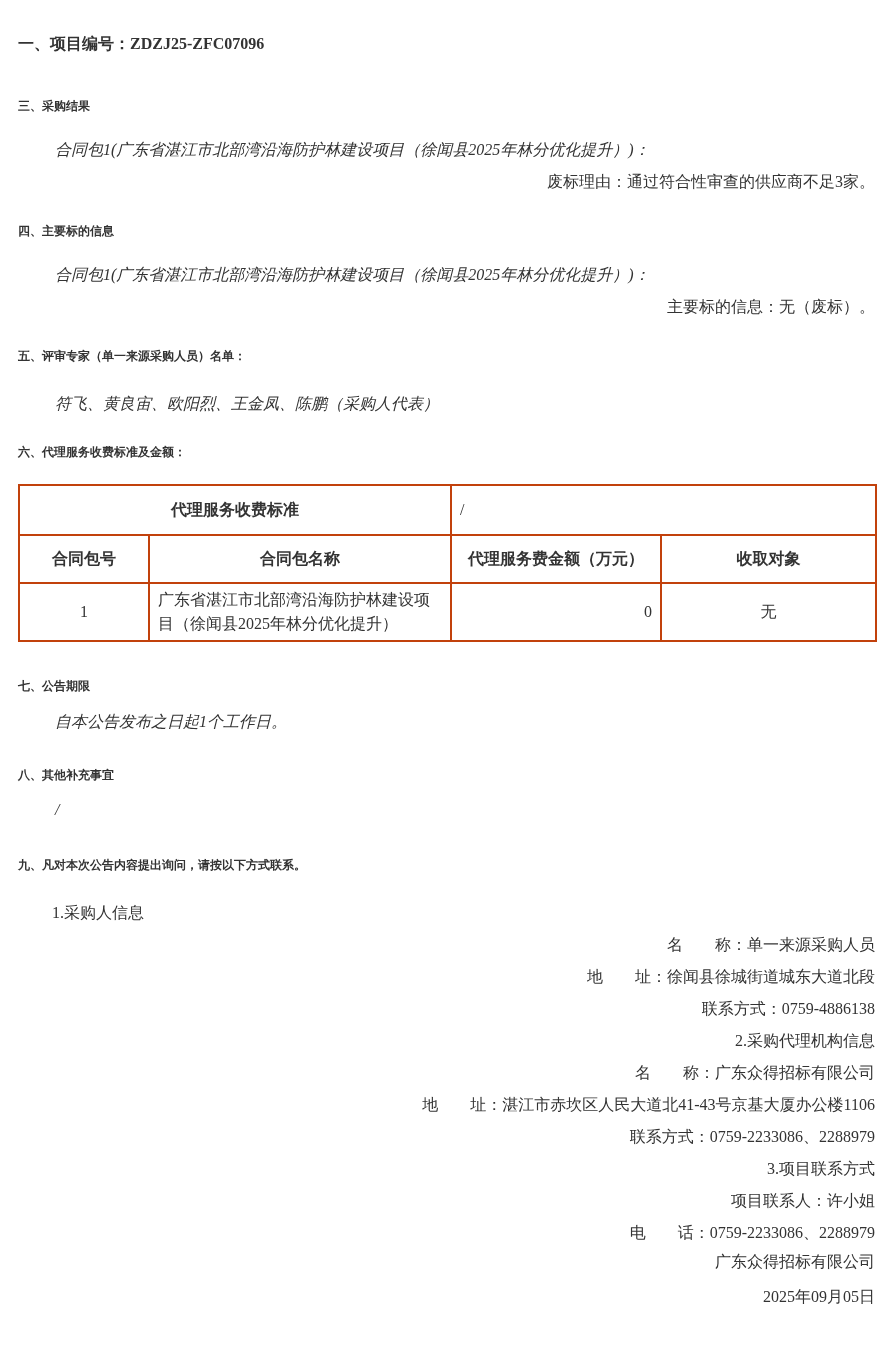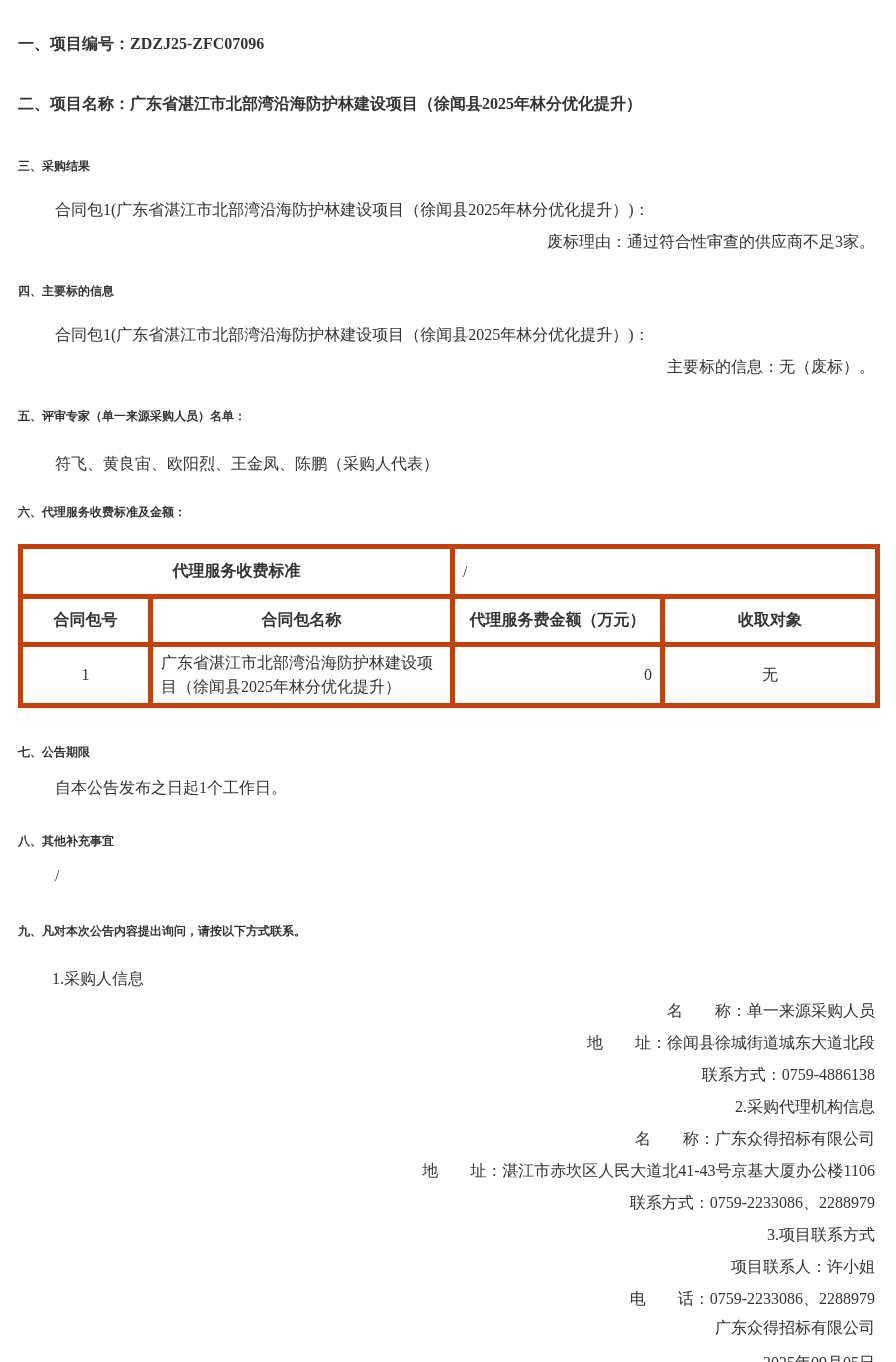--- a/index.html
+++ b/index.html
@@ -12,21 +12,21 @@
     overflow: hidden;
   }
   .page {
     width: 896px;
     height: 1144px;
     padding: 33px 21px 0 18px;
   }
   .line { font-size: 16px; line-height: 22px; }
   .bold { font-weight: 700; }
   .sec-heading { font-size: 12px; line-height: 22px; font-weight: 700; }
-  .indent1 { padding-left: 37px; }   
+  .indent1 { padding-left: 37px; font-style: italic; }   
   .indent2 { padding-left: 67px; }   
   .indent-sub { padding-left: 34px; }  
   .indent-field { padding-left: 64px; } 
 
   .mt-sec2 { margin-top: 38px; }
   .mt-40 { margin-top: 40px; }
   .mt-27 { margin-top: 27px; }
   .mt-26 { margin-top: 26px; }
   .mt-22 { margin-top: 22px; }
   .mt-21 { margin-top: 21px; }
@@ -38,21 +38,21 @@
   .mt-10 { margin-top: 10px; text-align: right; }
   .mt-7  { margin-top: 7px; }
 
   table.fee-table {
     border-collapse: collapse;
     table-layout: fixed;
     width: 857px;
     font-size: 16px;
   }
   table.fee-table td {
-    border: 5px solid #c2410c;
+    border: 2px solid #c2410c;
     vertical-align: middle;
     padding: 4px 8px;
   }
   td.c-center { text-align: center; }
   td.c-left   { text-align: left; }
   td.c-right  { text-align: right; padding-right: 10px; }
   td.th { font-weight: 700; text-align: center; }
   tr.r1 td { height: 50px; }
   tr.r2 td { height: 48px; }
   tr.r3 td { height: 56px; line-height: 24px; }
@@ -63,21 +63,20 @@
     line-height: 22px;
   }
 </style>
 </head>
 <body>
 
 <div class="page">
 
   <div class="line bold"><span>一、项目编号：</span><span>ZDZJ25-ZFC07096</span></div>
 
-  <div class="line bold mt-sec2"><span>二、项目名称：</span><span>广东省湛江市北部湾沿海防护林建设项目（徐闻县2025年林分优化提升）</span></div>
 
   <div class="sec-heading mt-40">三、采购结果</div>
   <div class="line indent1 mt-22">合同包1(广东省湛江市北部湾沿海防护林建设项目（徐闻县2025年林分优化提升）)：</div>
   <div class="line indent2 mt-10">废标理由：通过符合性审查的供应商不足3家。</div>
 
   <div class="sec-heading mt-27">四、主要标的信息</div>
   <div class="line indent1 mt-22">合同包1(广东省湛江市北部湾沿海防护林建设项目（徐闻县2025年林分优化提升）)：</div>
   <div class="line indent2 mt-10">主要标的信息：无（废标）。</div>
 
   <div class="sec-heading mt-27">五、评审专家（单一来源采购人员）名单：</div>

